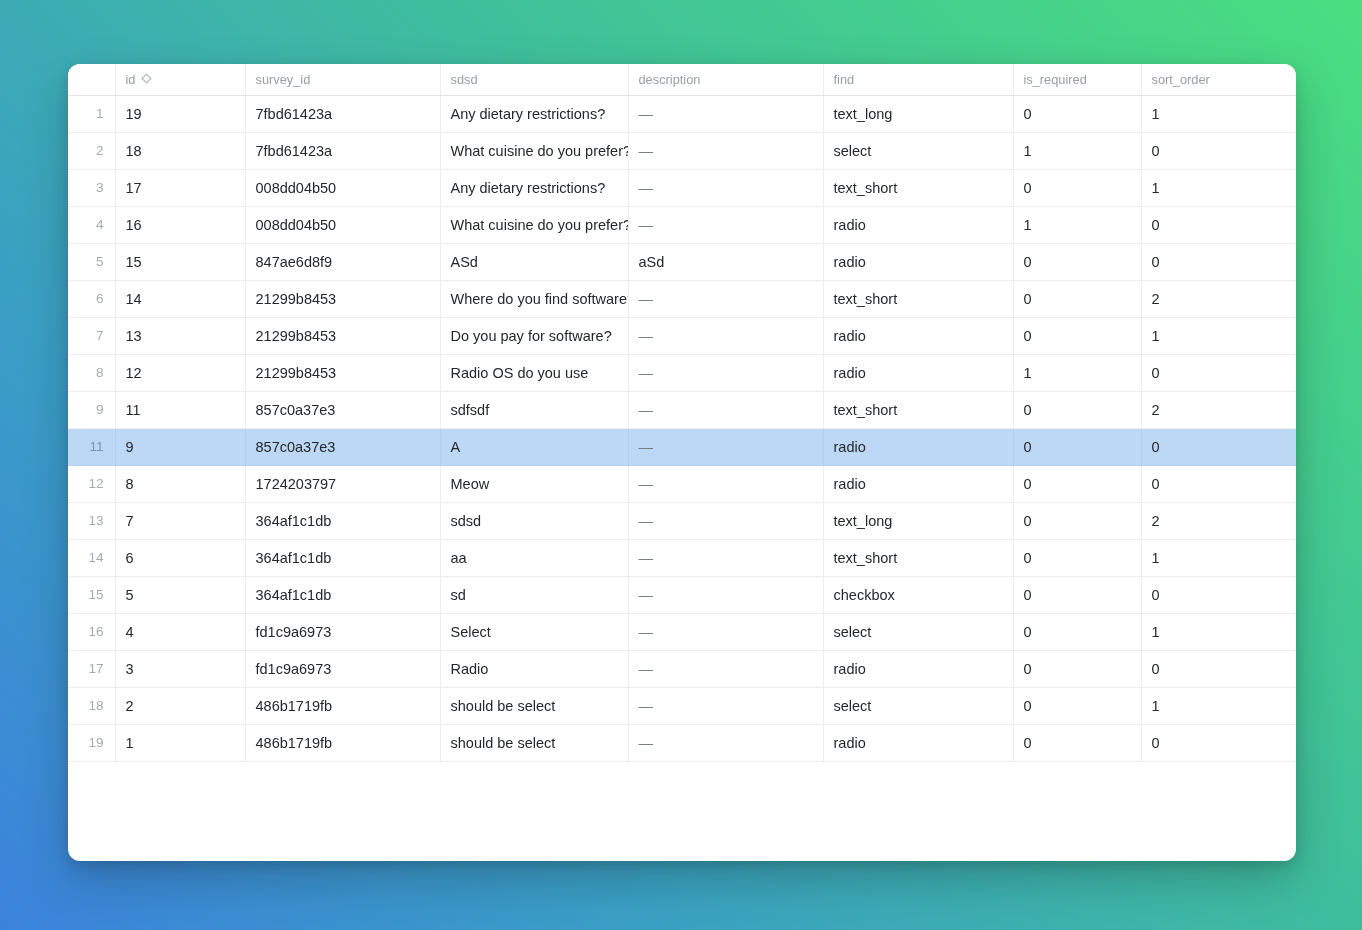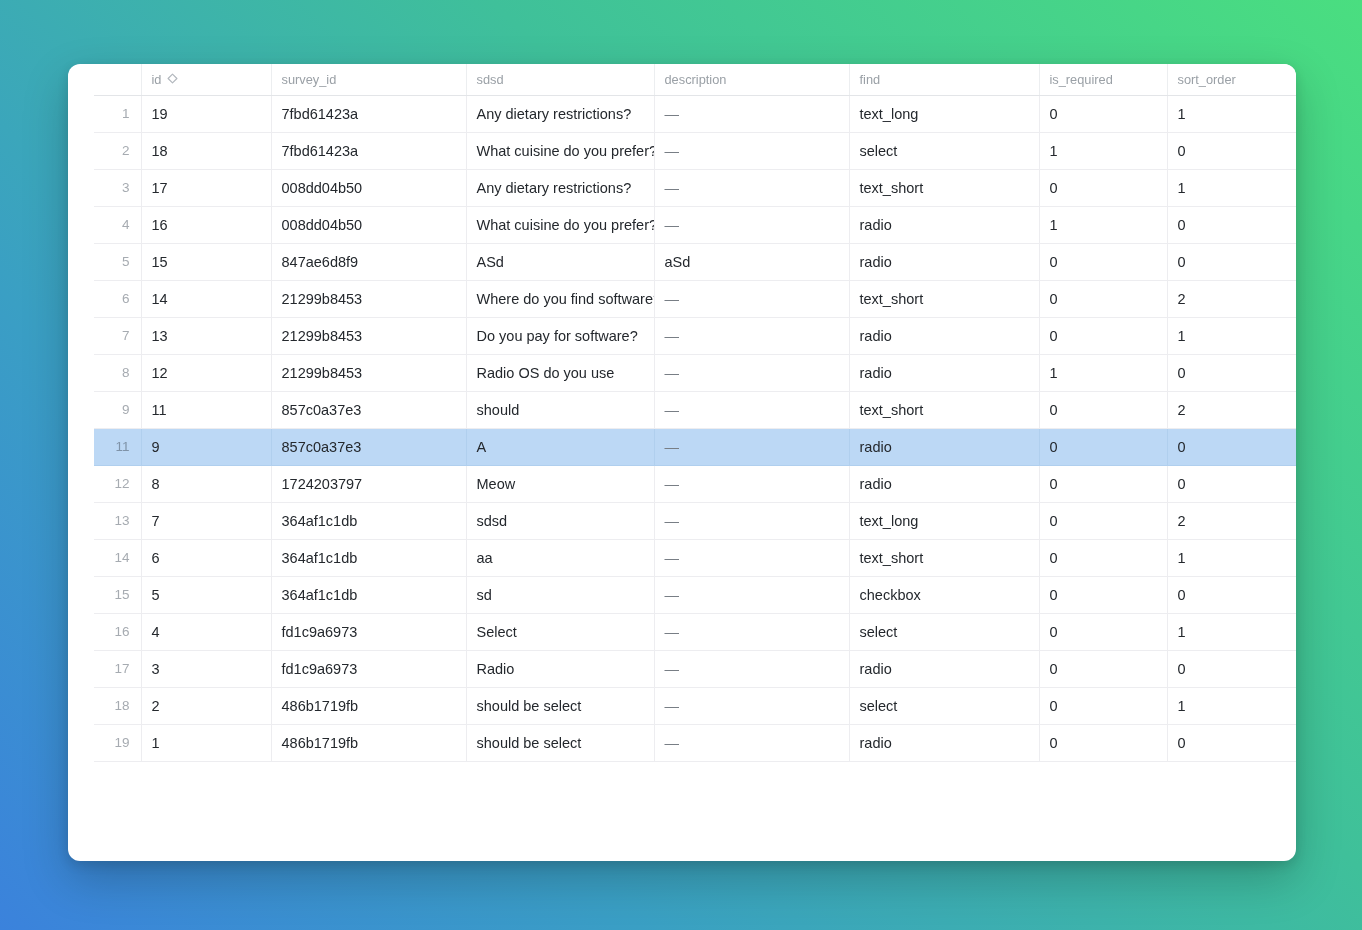--- a/index.html
+++ b/index.html
@@ -122,21 +122,20 @@
     font-size: 13px;
     color: #32373d;
     font-weight: bold;
     line-height: 1;
   }
 
   
   .table-scroll {
     flex: 1;
     overflow: hidden;
-    padding-left: 26px;
   }
   table.grid {
     border-collapse: collapse;
     table-layout: fixed;
     width: 1228px;
     font-size: 14.5px;
   }
 
   table.grid col.c-rownum { width: 47px; }
   table.grid col.c-id     { width: 130px; }
@@ -316,21 +315,21 @@
             <td>Radio OS do you use</td>
             <td class="dash">—</td>
             <td>radio</td>
             <td>1</td>
             <td>0</td>
           </tr>
           <tr>
             <td class="rownum">9</td>
             <td>11</td>
             <td>857c0a37e3</td>
-            <td>should</td>
+            <td>sdfsdf</td>
             <td class="dash">—</td>
             <td>text_short</td>
             <td>0</td>
             <td>2</td>
           </tr>
           <tr class="selected">
             <td class="rownum">11</td>
             <td>9</td>
             <td>857c0a37e3</td>
             <td>A</td>

